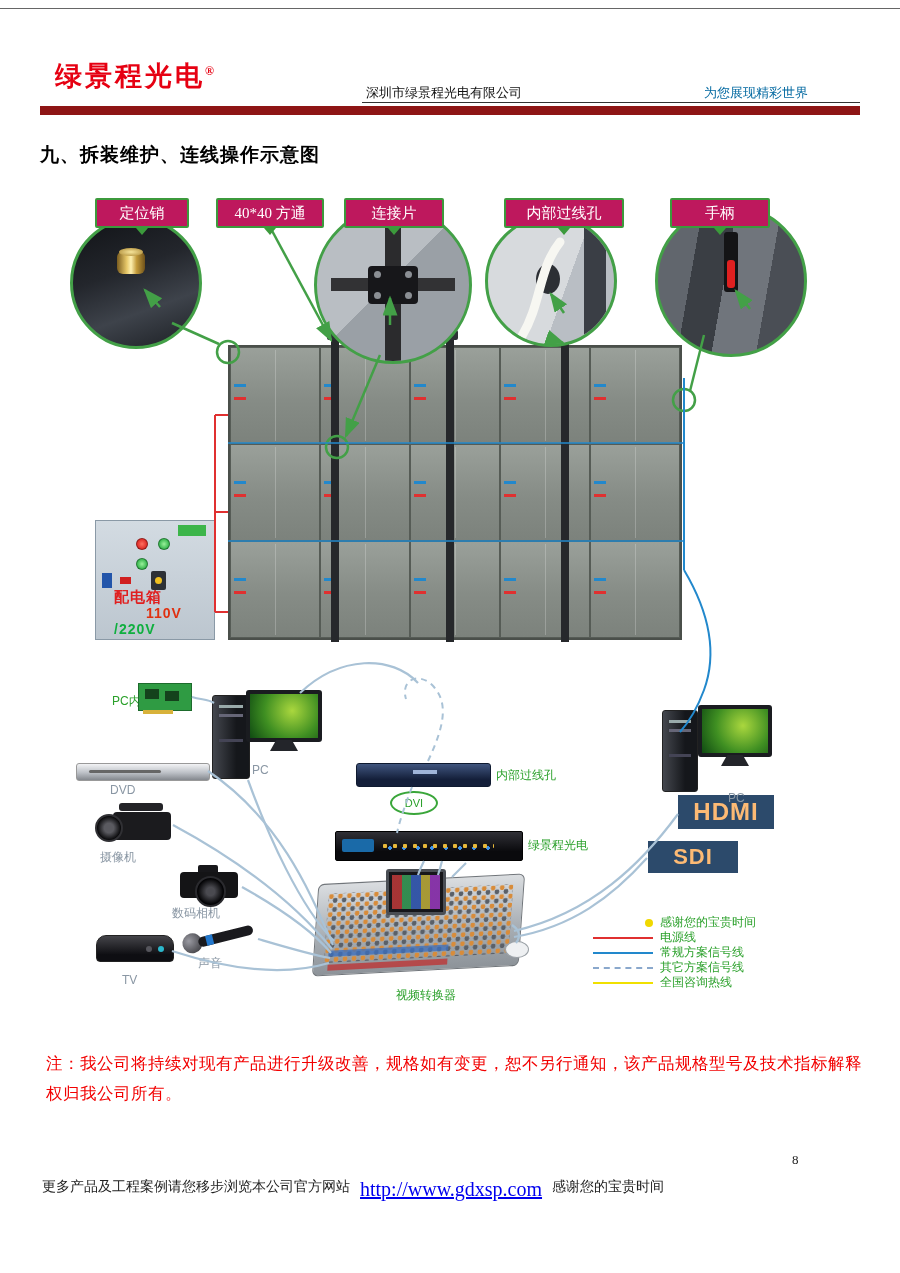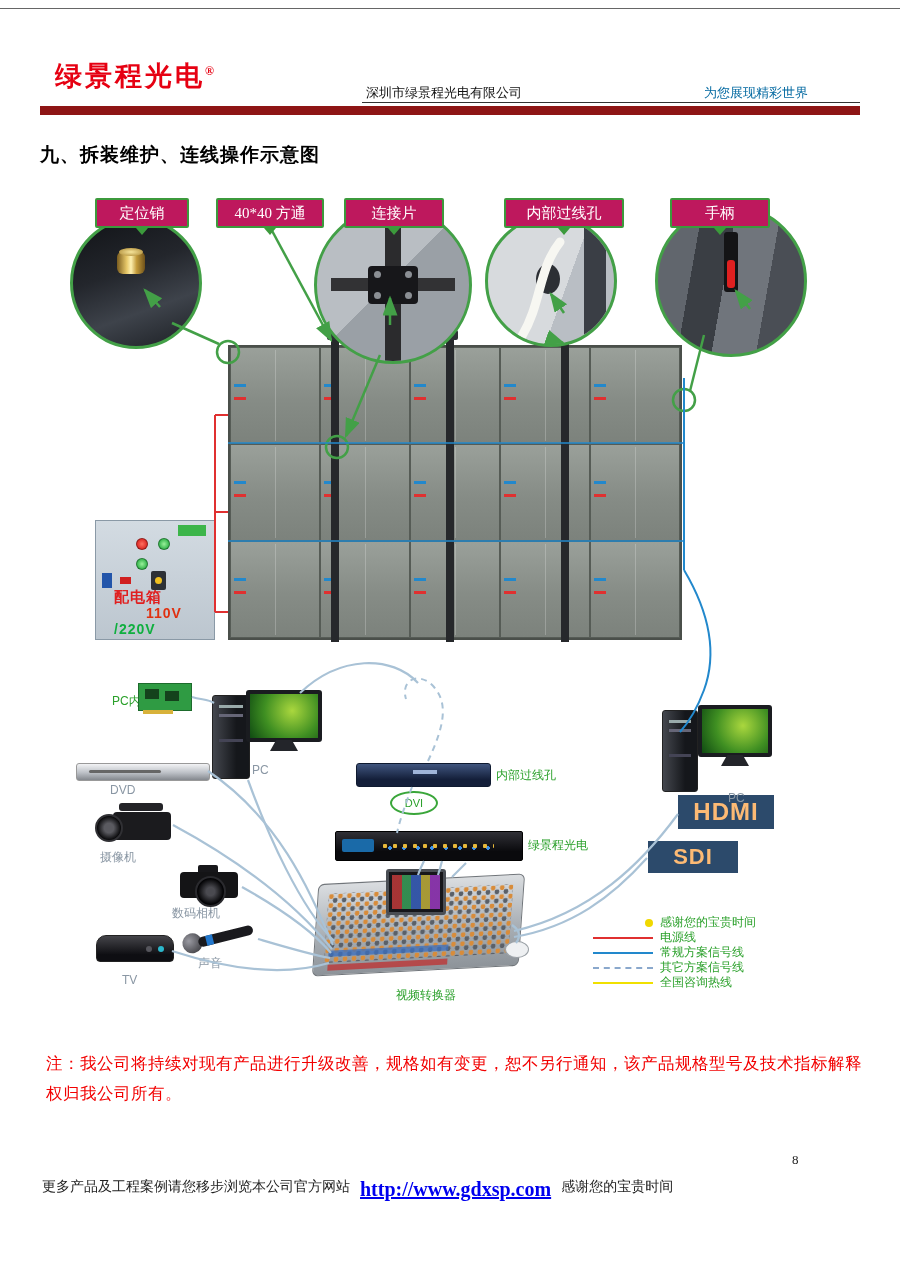--- a/index.html
+++ b/index.html
@@ -159,21 +159,21 @@
   
   .note{position:absolute;left:42px;top:1045px;width:818px;margin:4px;font-size:16.5px;line-height:30px;
         color:#f20000;font-family:"Liberation Serif",serif;letter-spacing:.5px;}
   .footer1{position:absolute;left:42px;top:1150px;width:748px;font-size:14px;color:#222;
         font-family:"Liberation Serif",serif;white-space:nowrap;}
   .footer1 .bold{font-weight:bold;}
   .footer1 .gap{display:inline-block;width:26px;}
   .page-num{position:absolute;left:792px;top:1152px;font-size:13px;color:#222;font-family:"Liberation Serif",serif;}
   .footer2{position:absolute;left:42px;top:1178px;width:818px;font-size:14px;color:#222;
         font-family:"Liberation Serif",serif;display:flex;align-items:flex-start;white-space:nowrap;}
-  .website{color:#0000ee;font-weight:bold;font-size:20px;text-decoration:underline;margin:0 10px;}
+  .website{color:#0000ee;font-weight:normal;font-size:20px;text-decoration:underline;margin:0 10px;}
 </style>
 </head>
 <body>
 
 <div class="page">
 
   <div class="top-rule"></div>
 
   <div class="logo"><span>绿景程光电</span><sup>®</sup></div>
   <div class="company">深圳市绿景程光电有限公司</div>

